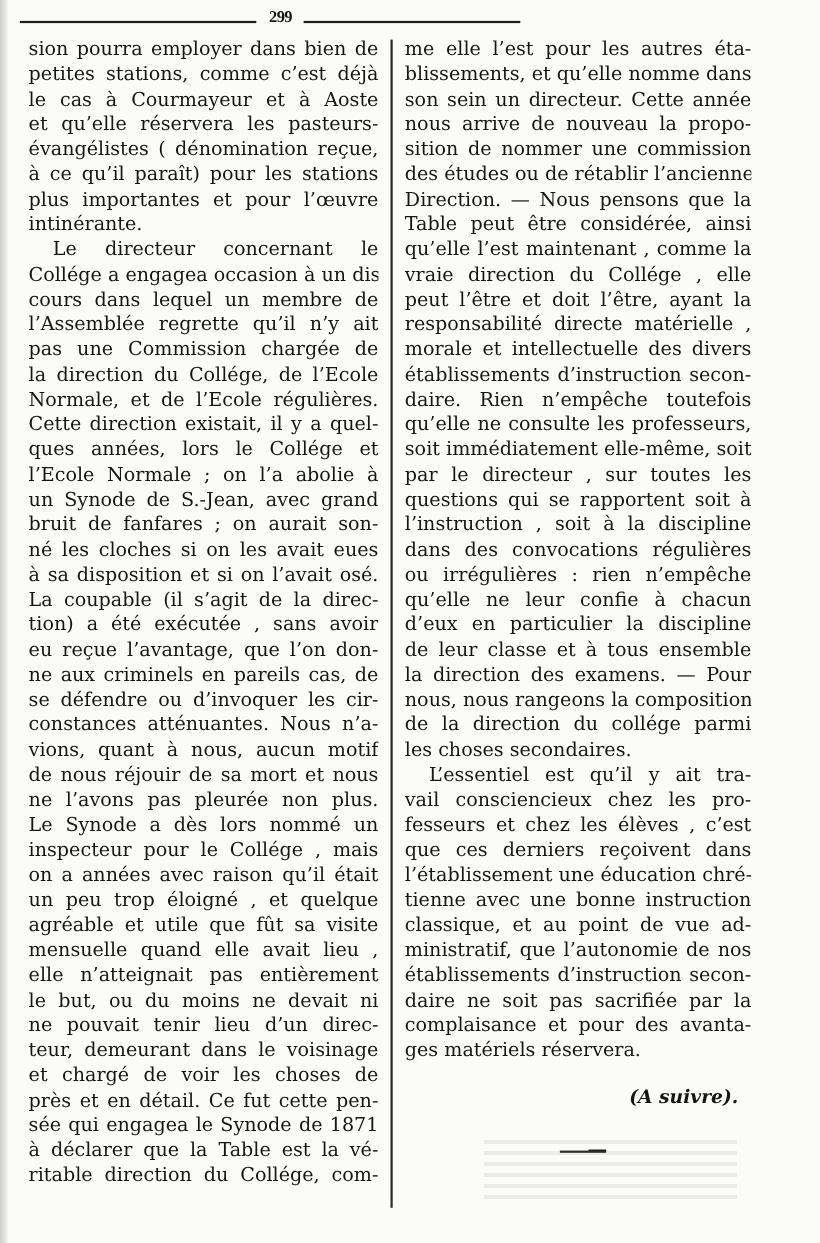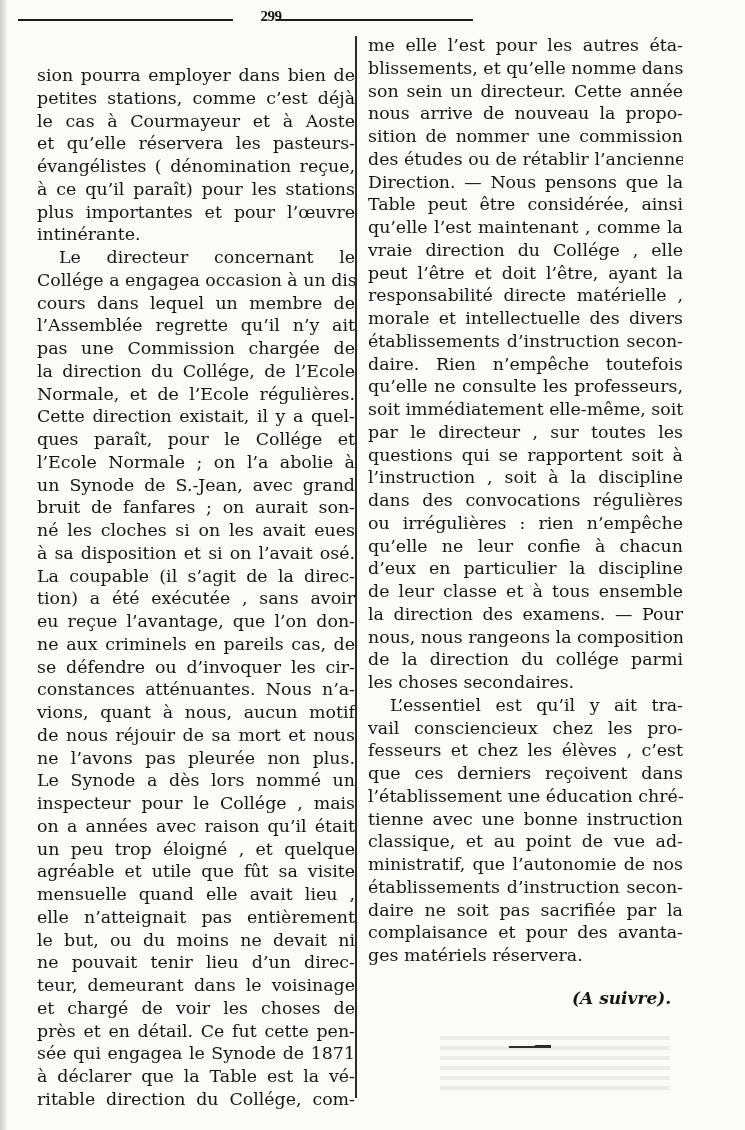--- a/index.html
+++ b/index.html
@@ -15,29 +15,29 @@
   }
   .header {
     position: absolute; top: 8px; left: 18px; width: 455px; height: 20px;
   }
   .header .rule {
     position: absolute; top: 11px; height: 2px; background: #1d1d1d;
   }
   .header .rule.left { left: 0; width: 215px; }
   .header .rule.right { left: 258px; width: 197px; }
   .header .page-num {
-    position: absolute; left: 234px; top: 0; width: 38px; text-align: center;
+    position: absolute; left: 218px; top: 0; width: 38px; text-align: center;
     font-family: "Liberation Serif", serif; font-weight: bold; font-size: 15px;
     letter-spacing: -0.5px;
   }
   .col {
     position: absolute; top: 34px;
     font-size: 17.4px; line-height: 22.75px;
   }
-  .col.left { left: 37px; width: 318px; margin-top: 30px; }
+  .col.left { left: 26px; width: 318px; }
   .col.right { left: 368px; width: 315px; }
   .line {
     display: block; white-space: nowrap; text-align: justify; text-align-last: justify;
     height: 22.75px; overflow: hidden;
   }
   .line.last { text-align-last: left; }
   .line.indent { padding-left: 22px; }
   .col-divider {
     position: absolute; left: 355px; top: 36px; width: 2px; height: 1062px; background: #2a2a2a;
   }
@@ -77,21 +77,21 @@
     <span class="line">plus importantes et pour l’œuvre</span>
     <span class="line last">intinérante.</span>
     <span class="line indent">Le directeur concernant le</span>
     <span class="line">Collége a engagea occasion à un dis-</span>
     <span class="line">cours dans lequel un membre de</span>
     <span class="line">l’Assemblée regrette qu’il n’y ait</span>
     <span class="line">pas une Commission chargée de</span>
     <span class="line">la direction du Collége, de l’Ecole</span>
     <span class="line">Normale, et de l’Ecole régulières.</span>
     <span class="line">Cette direction existait, il y a quel-</span>
-    <span class="line">ques paraît, pour le Collége et</span>
+    <span class="line">ques années, lors le Collége et</span>
     <span class="line">l’Ecole Normale ; on l’a abolie à</span>
     <span class="line">un Synode de S.-Jean, avec grand</span>
     <span class="line">bruit de fanfares ; on aurait son-</span>
     <span class="line">né les cloches si on les avait eues</span>
     <span class="line">à sa disposition et si on l’avait osé.</span>
     <span class="line">La coupable (il s’agit de la direc-</span>
     <span class="line">tion) a été exécutée , sans avoir</span>
     <span class="line">eu reçue l’avantage, que l’on don-</span>
     <span class="line">ne aux criminels en pareils cas, de</span>
     <span class="line">se défendre ou d’invoquer les cir-</span>

